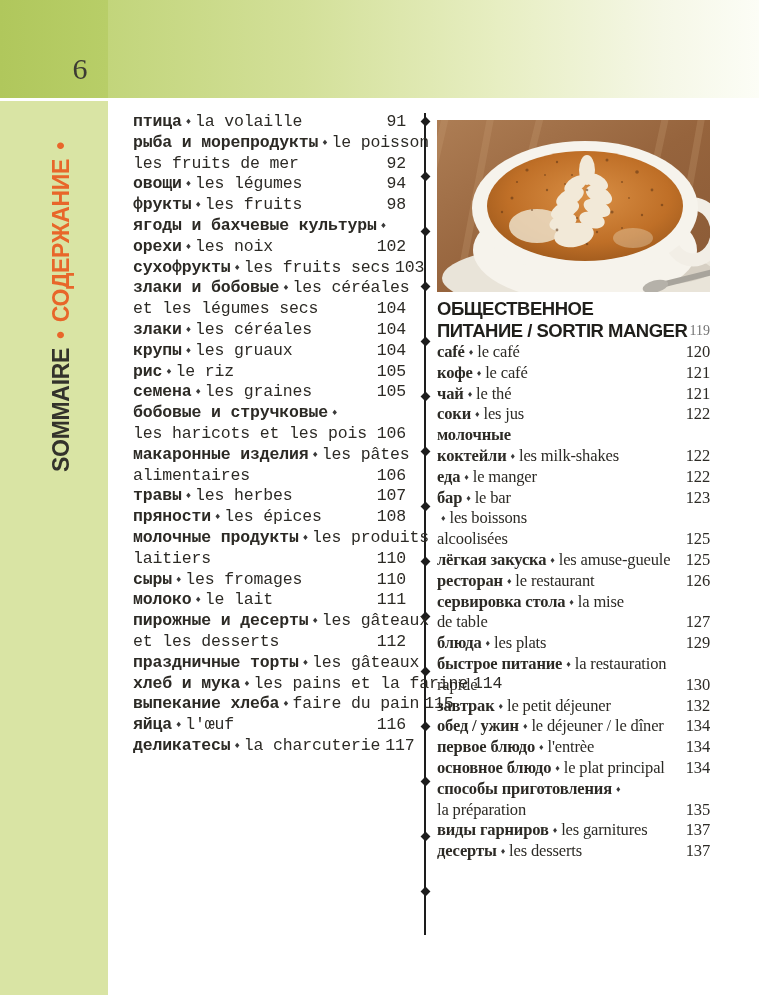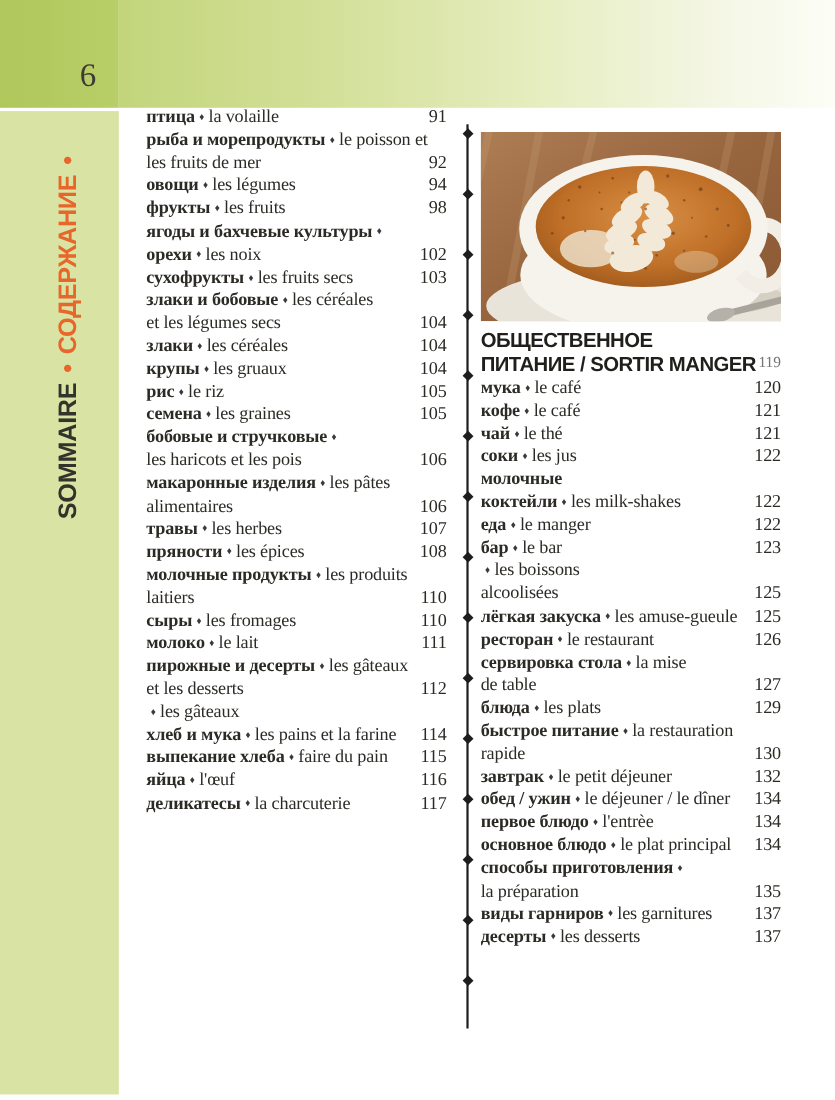--- a/index.html
+++ b/index.html
@@ -27,21 +27,21 @@
     font-family:"Liberation Sans", sans-serif;font-weight:bold;
     font-size:23px;letter-spacing:-0.3px;white-space:nowrap;color:#33322b;
   }
   .vertical-label .orange{color:#e8662a;}
   .vertical-label .dot{margin:0 9px;}
   .vertical-label .dot-end{margin-left:9px;}
   
   .divider{position:absolute;left:424px;top:113px;width:2px;height:822px;background:#1d1d1d;}
   .div-dot{position:absolute;width:7px;height:7px;background:#1d1d1d;transform:rotate(45deg);}
   
-  .col-left{position:absolute;left:133px;top:96px;width:273px;}
+  .col-left{position:absolute;left:133px;top:112px;width:273px;font-family:Liberation Mono, monospace;}
   .col-right{position:absolute;left:437px;top:120px;width:273px;}
   .line{
     display:flex;align-items:baseline;
     font-size:16.5px;line-height:20.8px;letter-spacing:-0.15px;
     color:#2c2a25;white-space:nowrap;
   }
   .ru{font-weight:bold;}
   .sep{font-size:9px;margin:0 4px;color:#3a3a3a;align-self:center;flex-shrink:0;}
   .pg{margin-left:auto;padding-left:5px;flex-shrink:0;}
   
@@ -220,20 +220,21 @@
     <div class="line">
       <span class="ru">пирожные и десерты</span>
       <span class="sep">♦</span>
       <span class="fr">les gâteaux</span>
     </div>
     <div class="line">
       <span class="fr">et les desserts</span>
       <span class="pg">112</span>
     </div>
     <div class="line">
+      <span class="ru">праздничные торты</span>
       <span class="sep">♦</span>
       <span class="fr">les gâteaux</span>
     </div>
     <div class="line">
       <span class="ru">хлеб и мука</span>
       <span class="sep">♦</span>
       <span class="fr">les pains et la farine</span>
       <span class="pg">114</span>
     </div>
     <div class="line">
@@ -333,21 +334,21 @@
   </div>
   <div class="right-header">
     <div>ОБЩЕСТВЕННОЕ</div>
     <div class="hrow">
       <span>ПИТАНИЕ / SORTIR MANGER</span>
       <span class="hpg">119</span>
     </div>
   </div>
   <div class="entries" id="right-col-list">
       <div class="line">
-        <span class="ru">мука</span>
+        <span class="ru">café</span>
         <span class="sep">♦</span>
         <span class="fr">le café</span>
         <span class="pg">120</span>
       </div>
       <div class="line">
         <span class="ru">кофе</span>
         <span class="sep">♦</span>
         <span class="fr">le café</span>
         <span class="pg">121</span>
       </div>

